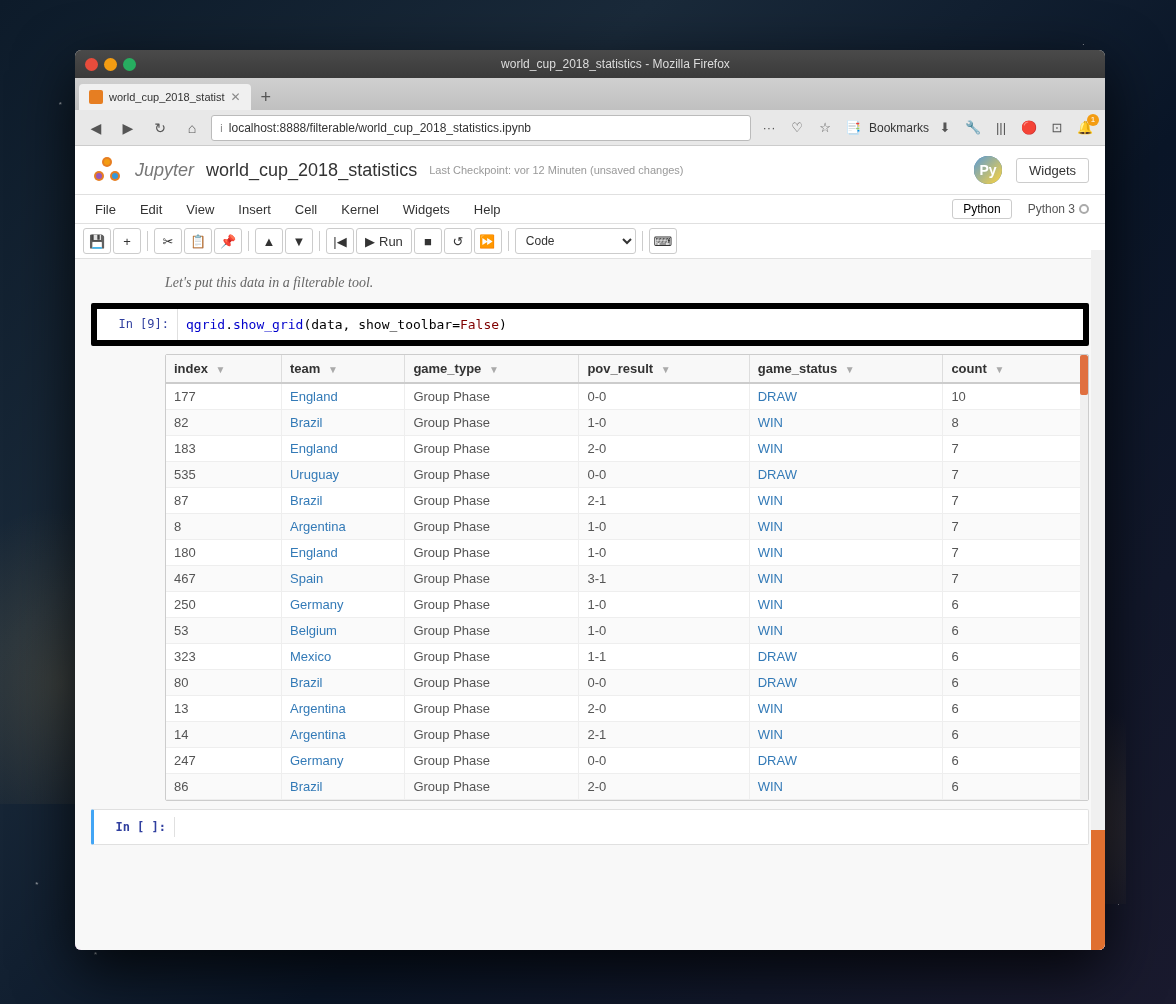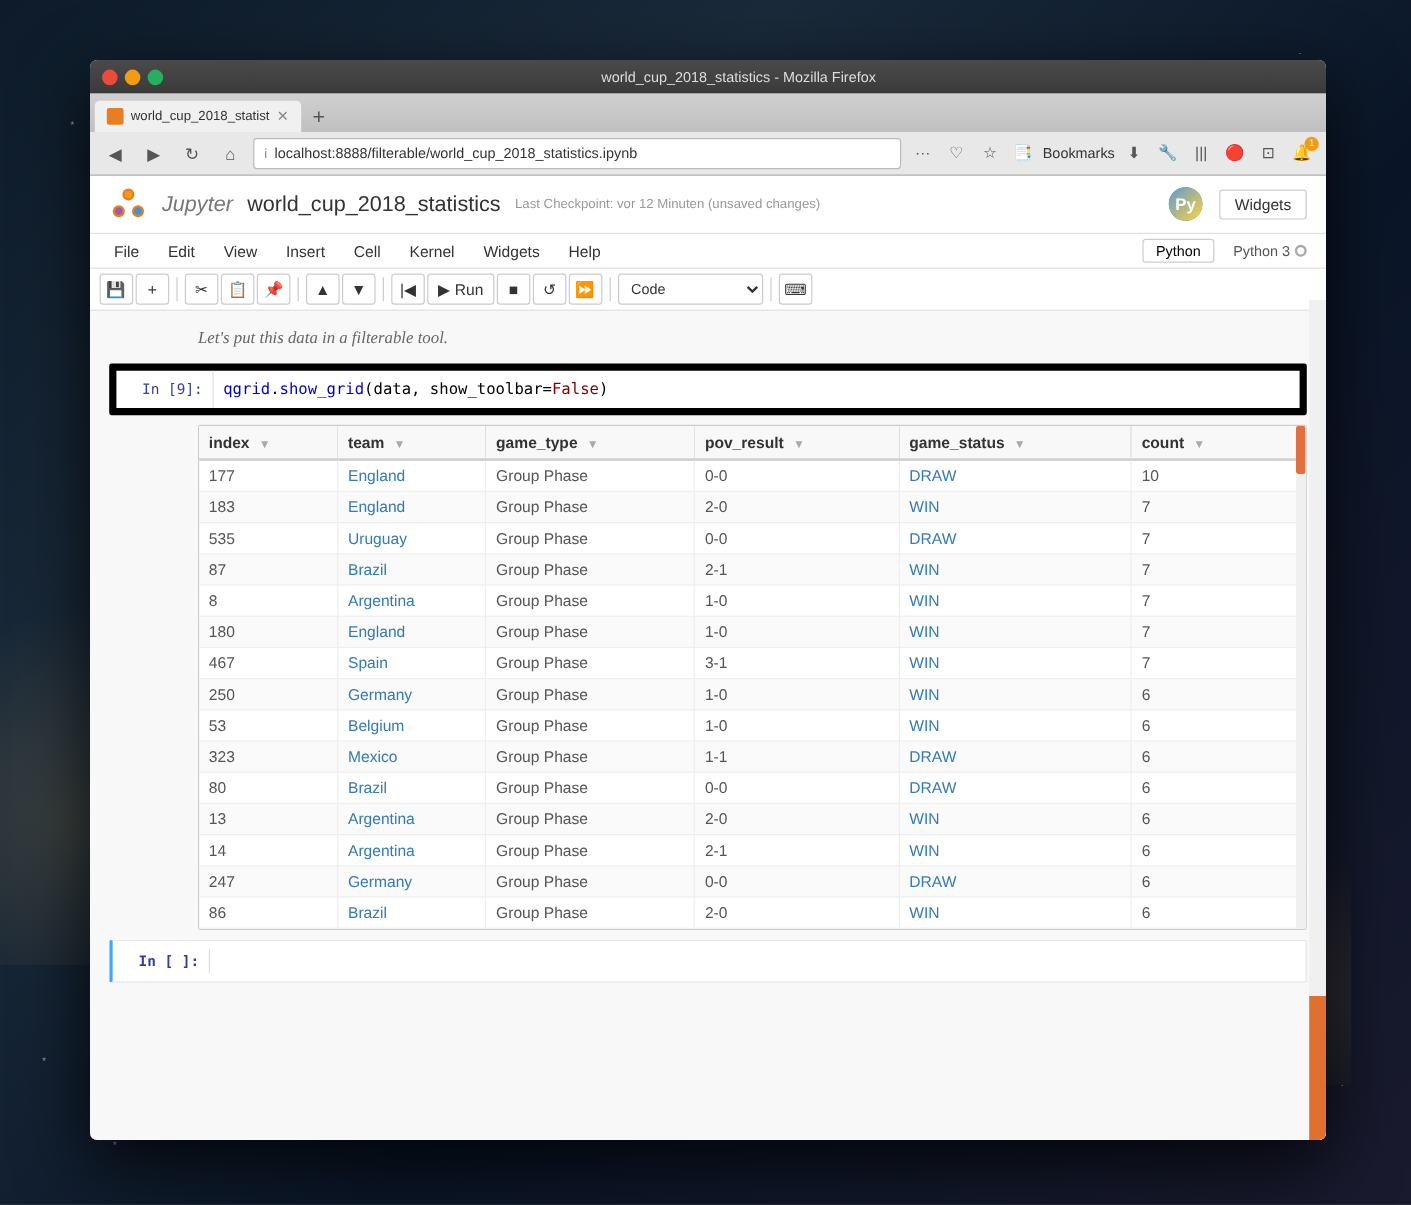--- a/index.html
+++ b/index.html
@@ -720,20 +720,28 @@
             <tbody id="table-body">
             <tr>
       <td>177</td>
       <td class="team-cell">England</td>
       <td>Group Phase</td>
       <td class="result-cell">0-0</td>
       <td class="status-draw">DRAW</td>
       <td>10</td>
     </tr>
                 <tr>
+      <td>82</td>
+      <td class="team-cell">Brazil</td>
+      <td>Group Phase</td>
+      <td class="result-cell">1-0</td>
+      <td class="status-win">WIN</td>
+      <td>8</td>
+    </tr>
+                <tr>
       <td>183</td>
       <td class="team-cell">England</td>
       <td>Group Phase</td>
       <td class="result-cell">2-0</td>
       <td class="status-win">WIN</td>
       <td>7</td>
     </tr>
                 <tr>
       <td>535</td>
       <td class="team-cell">Uruguay</td>

